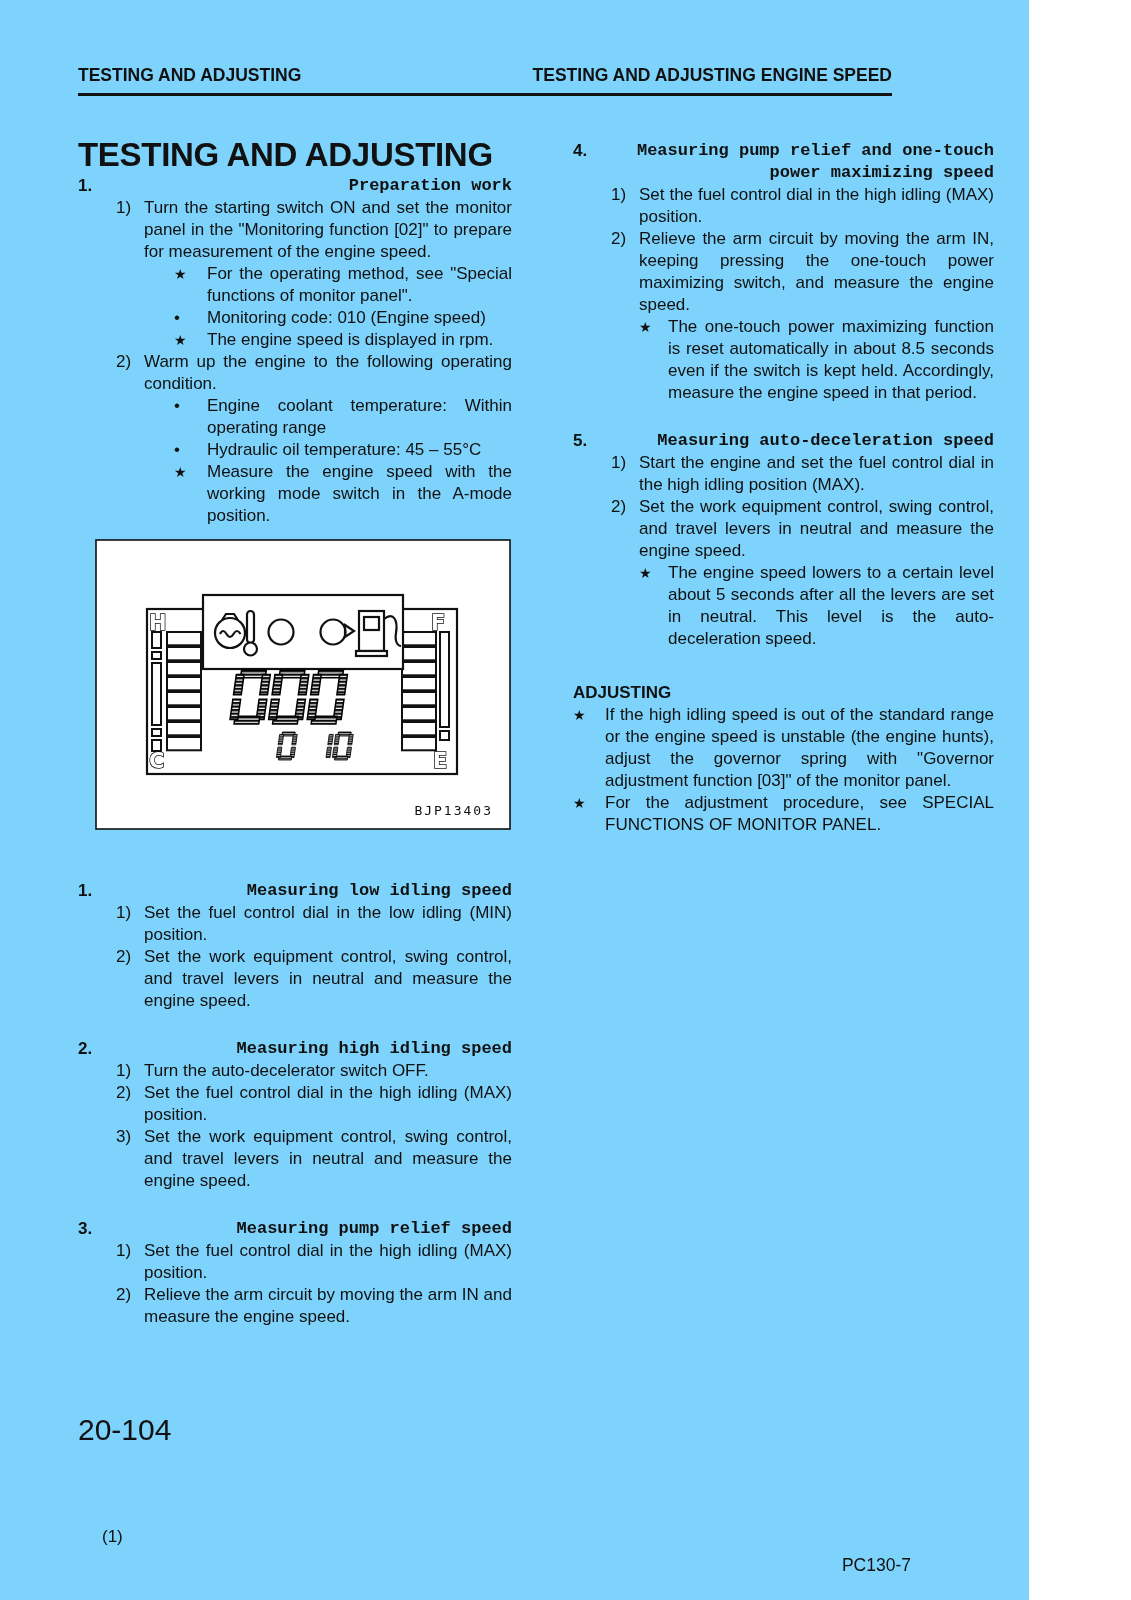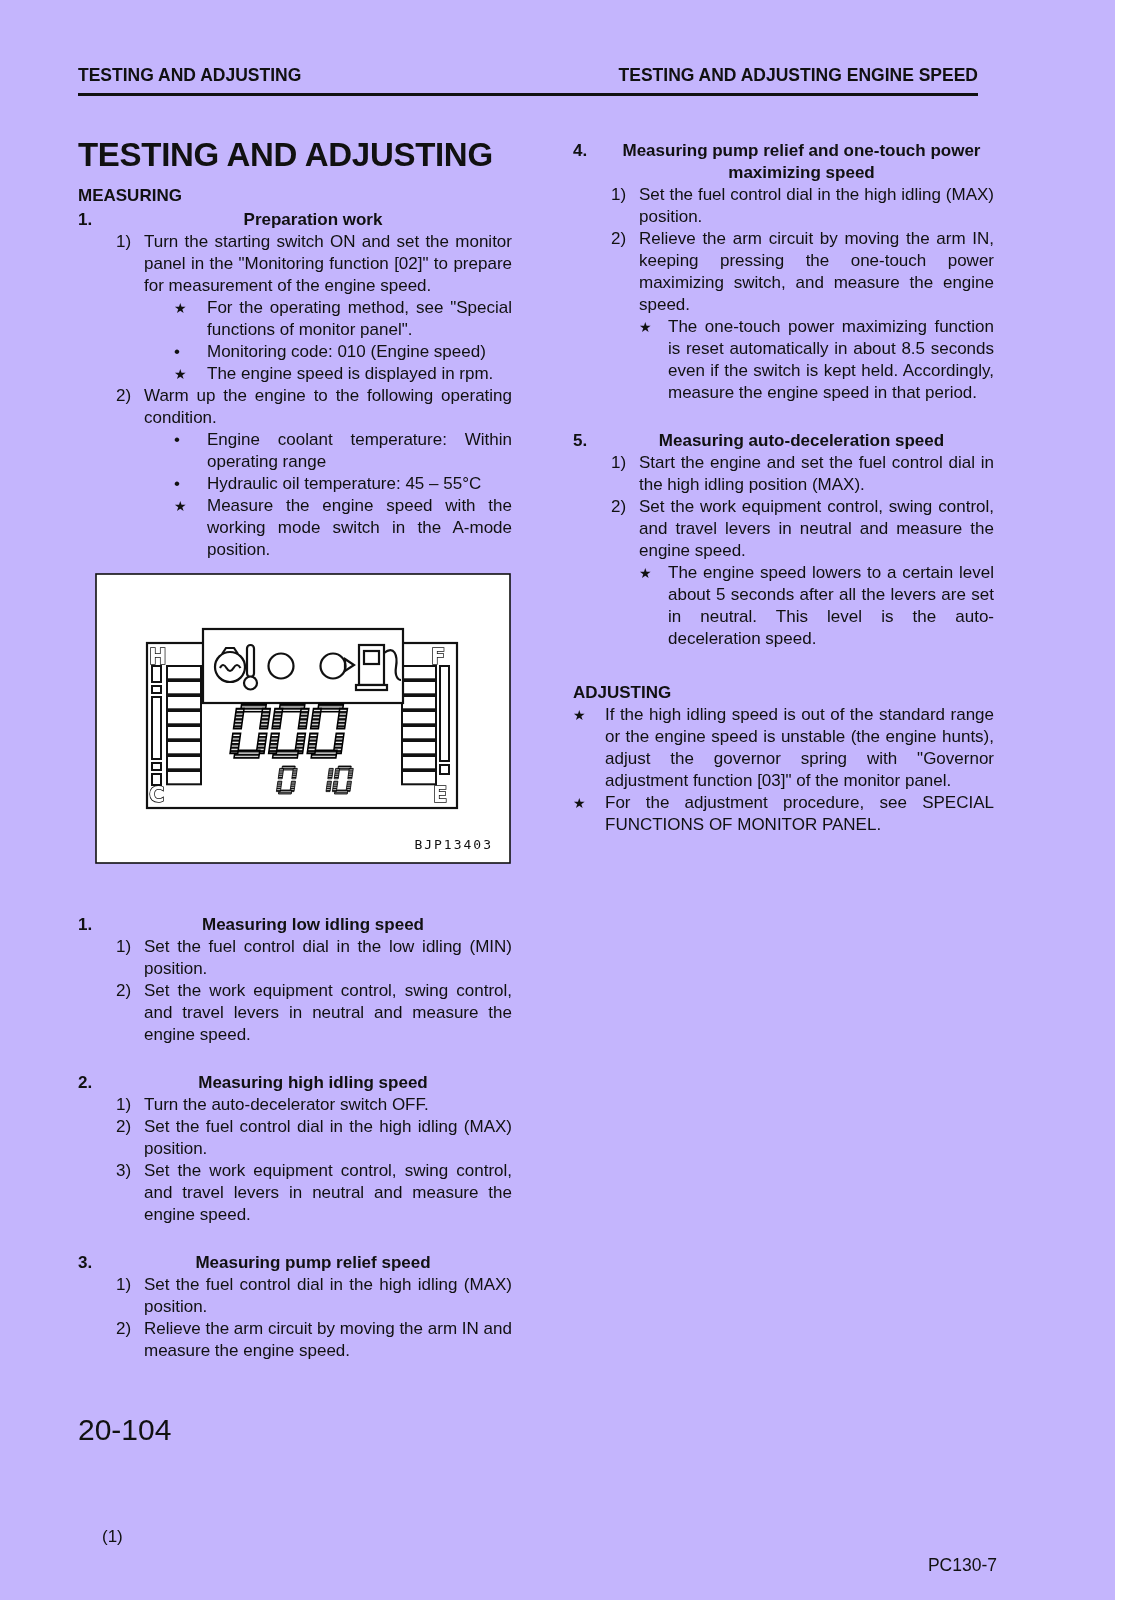--- a/index.html
+++ b/index.html
@@ -1,38 +1,38 @@
 <!DOCTYPE html>
 <html><head>
 <meta charset="utf-8">
 <style>
   * { margin:0; padding:0; box-sizing:border-box; }
   html,body { background:#ffffff; }
   .page {
-    position:relative; width:1115px; height:1600px; background:#c4b5fd;
+    position:relative; width:1029px; height:1600px; background:#7dd3fc;
     font-family:"Liberation Sans","DejaVu Sans",sans-serif;
     font-size:17px; line-height:22px; color:#111; overflow:hidden;
   }
   
   .hdr { position:absolute; left:78px; right:137px; top:64px;
          display:flex; justify-content:space-between;
          font-weight:bold; font-size:17.5px; }
   .hdr-rule { position:absolute; left:78px; right:137px; top:93px; height:3px; background:#111; }
   
   .col-l { position:absolute; left:78px; top:136px; width:434px; }
   .col-r { position:absolute; left:573px; top:140px; width:421px; }
   .title { font-size:33px; line-height:37px; font-weight:bold; letter-spacing:-0.3px; }
   .h2 { font-weight:bold; margin-top:12px; }
   
   .row { display:flex; align-items:flex-start; }
   .mk { flex:none; }
   .tx { flex:1 1 auto; text-align:justify; }
   .s1 { margin-top:26px; font-weight:bold; }
   .s1 .mk { width:36px; }
-  .s1 .tx { text-align:center; }
+  .s1 .tx { text-align:right;font-family:Liberation Mono, monospace; }
   .prep .s1 { margin-top:2px; }
   .s2 { margin-left:38px; }
   .s2 .mk { width:28px; }
   .s3a { margin-left:96px; }
   .s3a .mk { width:33px; }
   .s3b { margin-left:66px; }
   .s3b .mk { width:29px; }
   .nstar { margin-left:0; }
   .nstar .mk { width:32px; }
   .mk-star { font-size:14px; line-height:22px; }
@@ -64,21 +64,20 @@
     <span>TESTING AND ADJUSTING</span>
     <span>TESTING AND ADJUSTING ENGINE SPEED</span>
   </div>
   <div class="hdr-rule"></div>
 
   <div class="col-l">
     <div class="title">
       <div>TESTING AND ADJUSTING</div>
     </div>
 
-    <div class="h2">MEASURING</div>
 
     <div class="prep">
       <div class="row s1">
         <span class="mk">1.</span>
         <span class="tx">Preparation work</span>
       </div>
       <div class="row s2">
         <span class="mk">1)</span>
         <span class="tx">Turn the starting switch ON and set the monitor panel in the "Monitoring function [02]" to prepare for measurement of the engine speed.</span>
       </div>

